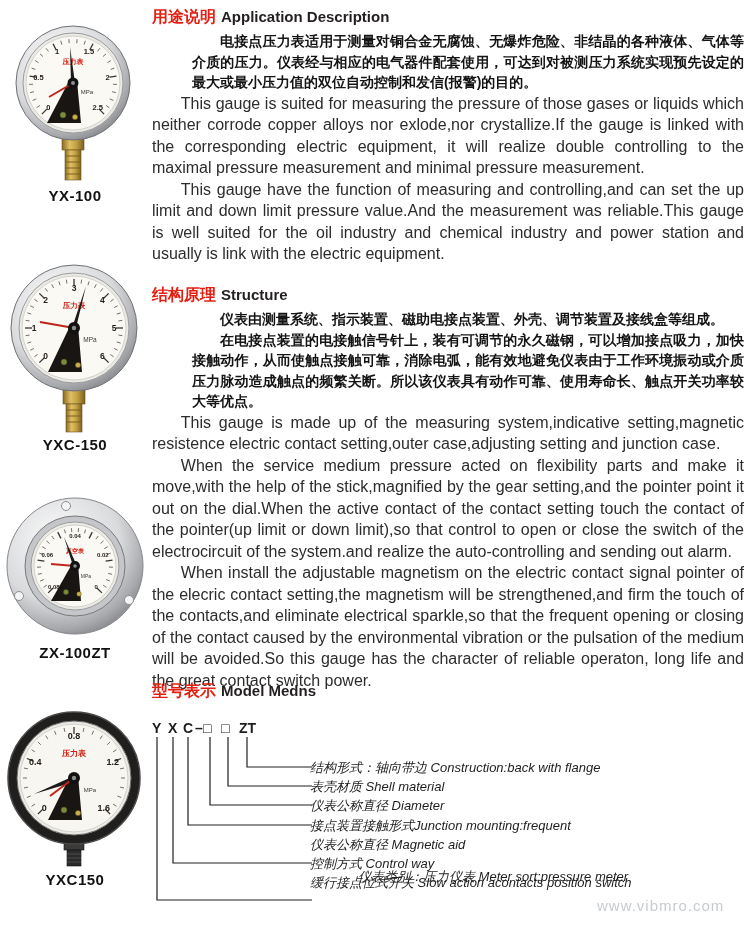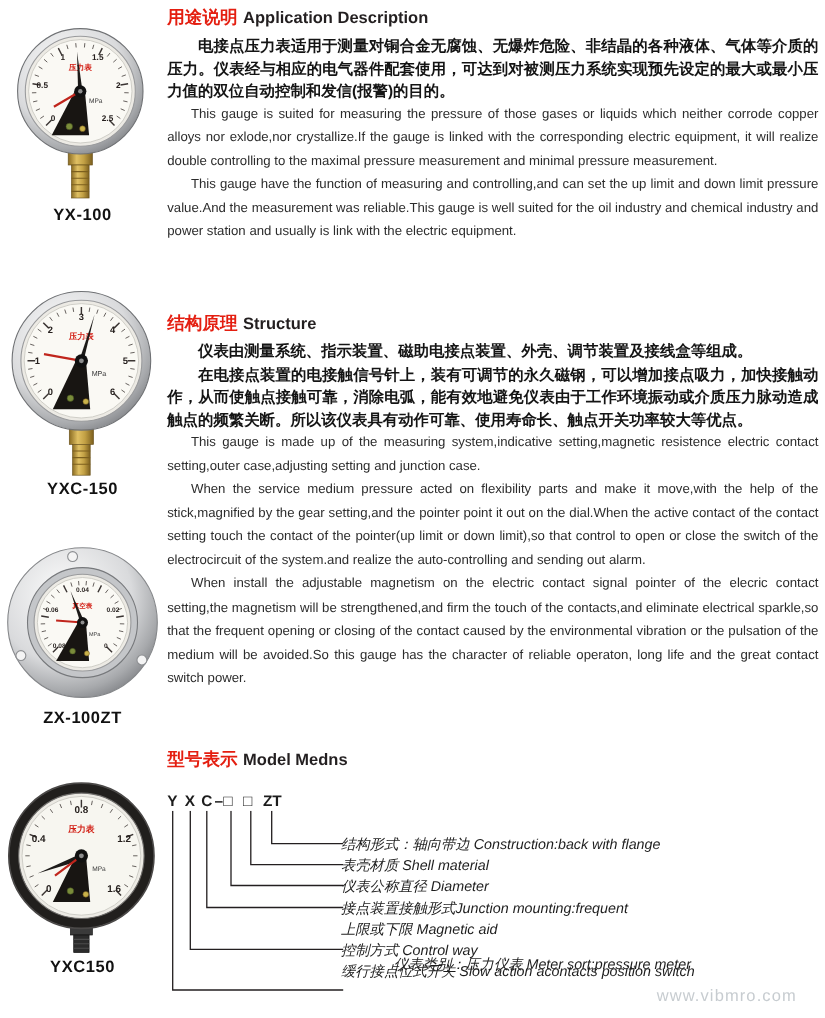--- a/index.html
+++ b/index.html
@@ -10,22 +10,22 @@
   }
   
   .gauge-block { position:absolute; left:0; width:150px; text-align:center; }
   .gauge-label { font-size:15px; font-weight:bold; color:#111; letter-spacing:.5px; }
   .gauge-svg { display:block; margin:0 auto; }
   
   .col { position:absolute; left:152px; width:592px; }
   h2.sec { font-size:16px; line-height:22px; font-weight:bold; margin-bottom:3px; }
   h2.sec .cn { color:var(--red); margin-right:5px; }
   h2.sec .en { color:#231f20; font-weight:bold; font-size:15px; }
-  p.cn { font-size:14px; font-weight:600; line-height:20.5px; text-align:justify; text-indent:2em; color:#141414; }
-  p.en { font-size:12px; font-weight:400; line-height:21.5px; text-align:justify; text-indent:1.8em; color:#2c2c2c; }
+  p.cn { font-size:14px; font-weight:600; line-height:20.5px; text-align:justify; text-indent:2em; color:#141414;margin-left:40px; }
+  p.en { font-size:16px; font-weight:400; line-height:21.5px; text-align:justify; text-indent:1.8em; color:#2c2c2c; }
   
   .code-char { position:absolute; top:720px; font-size:14px; font-weight:bold; color:#1c1c1c; }
   .model-row { position:absolute; left:310px; width:430px; font-size:13px; font-weight:500; color:#1d1d1d; white-space:nowrap;font-style:italic; }
   .watermark { position:absolute; left:597px; top:897px; font-size:15px; color:#c7ccd0; letter-spacing:1px; }
 </style>
 </head>
 <body>
 
 <div class="page" style="--red:#e41e10;">
 
@@ -330,19 +330,19 @@
       <path d="M38,0 V88 H162"></path>
       <path d="M23,0 V126 H162"></path>
       <path d="M7,0 V163 H162"></path>
     </g>
   </svg>
 
   <div class="model-row" style="top:759px;">结构形式：轴向带边 Construction:back with flange</div>
   <div class="model-row" style="top:778px;">表壳材质 Shell material</div>
   <div class="model-row" style="top:797px;">仪表公称直径 Diameter</div>
   <div class="model-row" style="top:817px;">接点装置接触形式Junction mounting:frequent</div>
-  <div class="model-row" style="top:836px;">上限或下限 Magnetic aid</div>
+  <div class="model-row" style="top:836px;">仪表公称直径 Magnetic aid</div>
   <div class="model-row" style="top:855px;">控制方式 Control way</div>
   <div class="model-row" style="top:874px;">缓行接点位式开关 Slow action acontacts position switch</div>
   <div class="model-row" style="top:868px;margin-left:48px;">仪表类别：压力仪表 Meter sort:pressure meter</div>
 
   <div class="watermark">www.vibmro.com</div>
 </div>
 
 </body></html>

